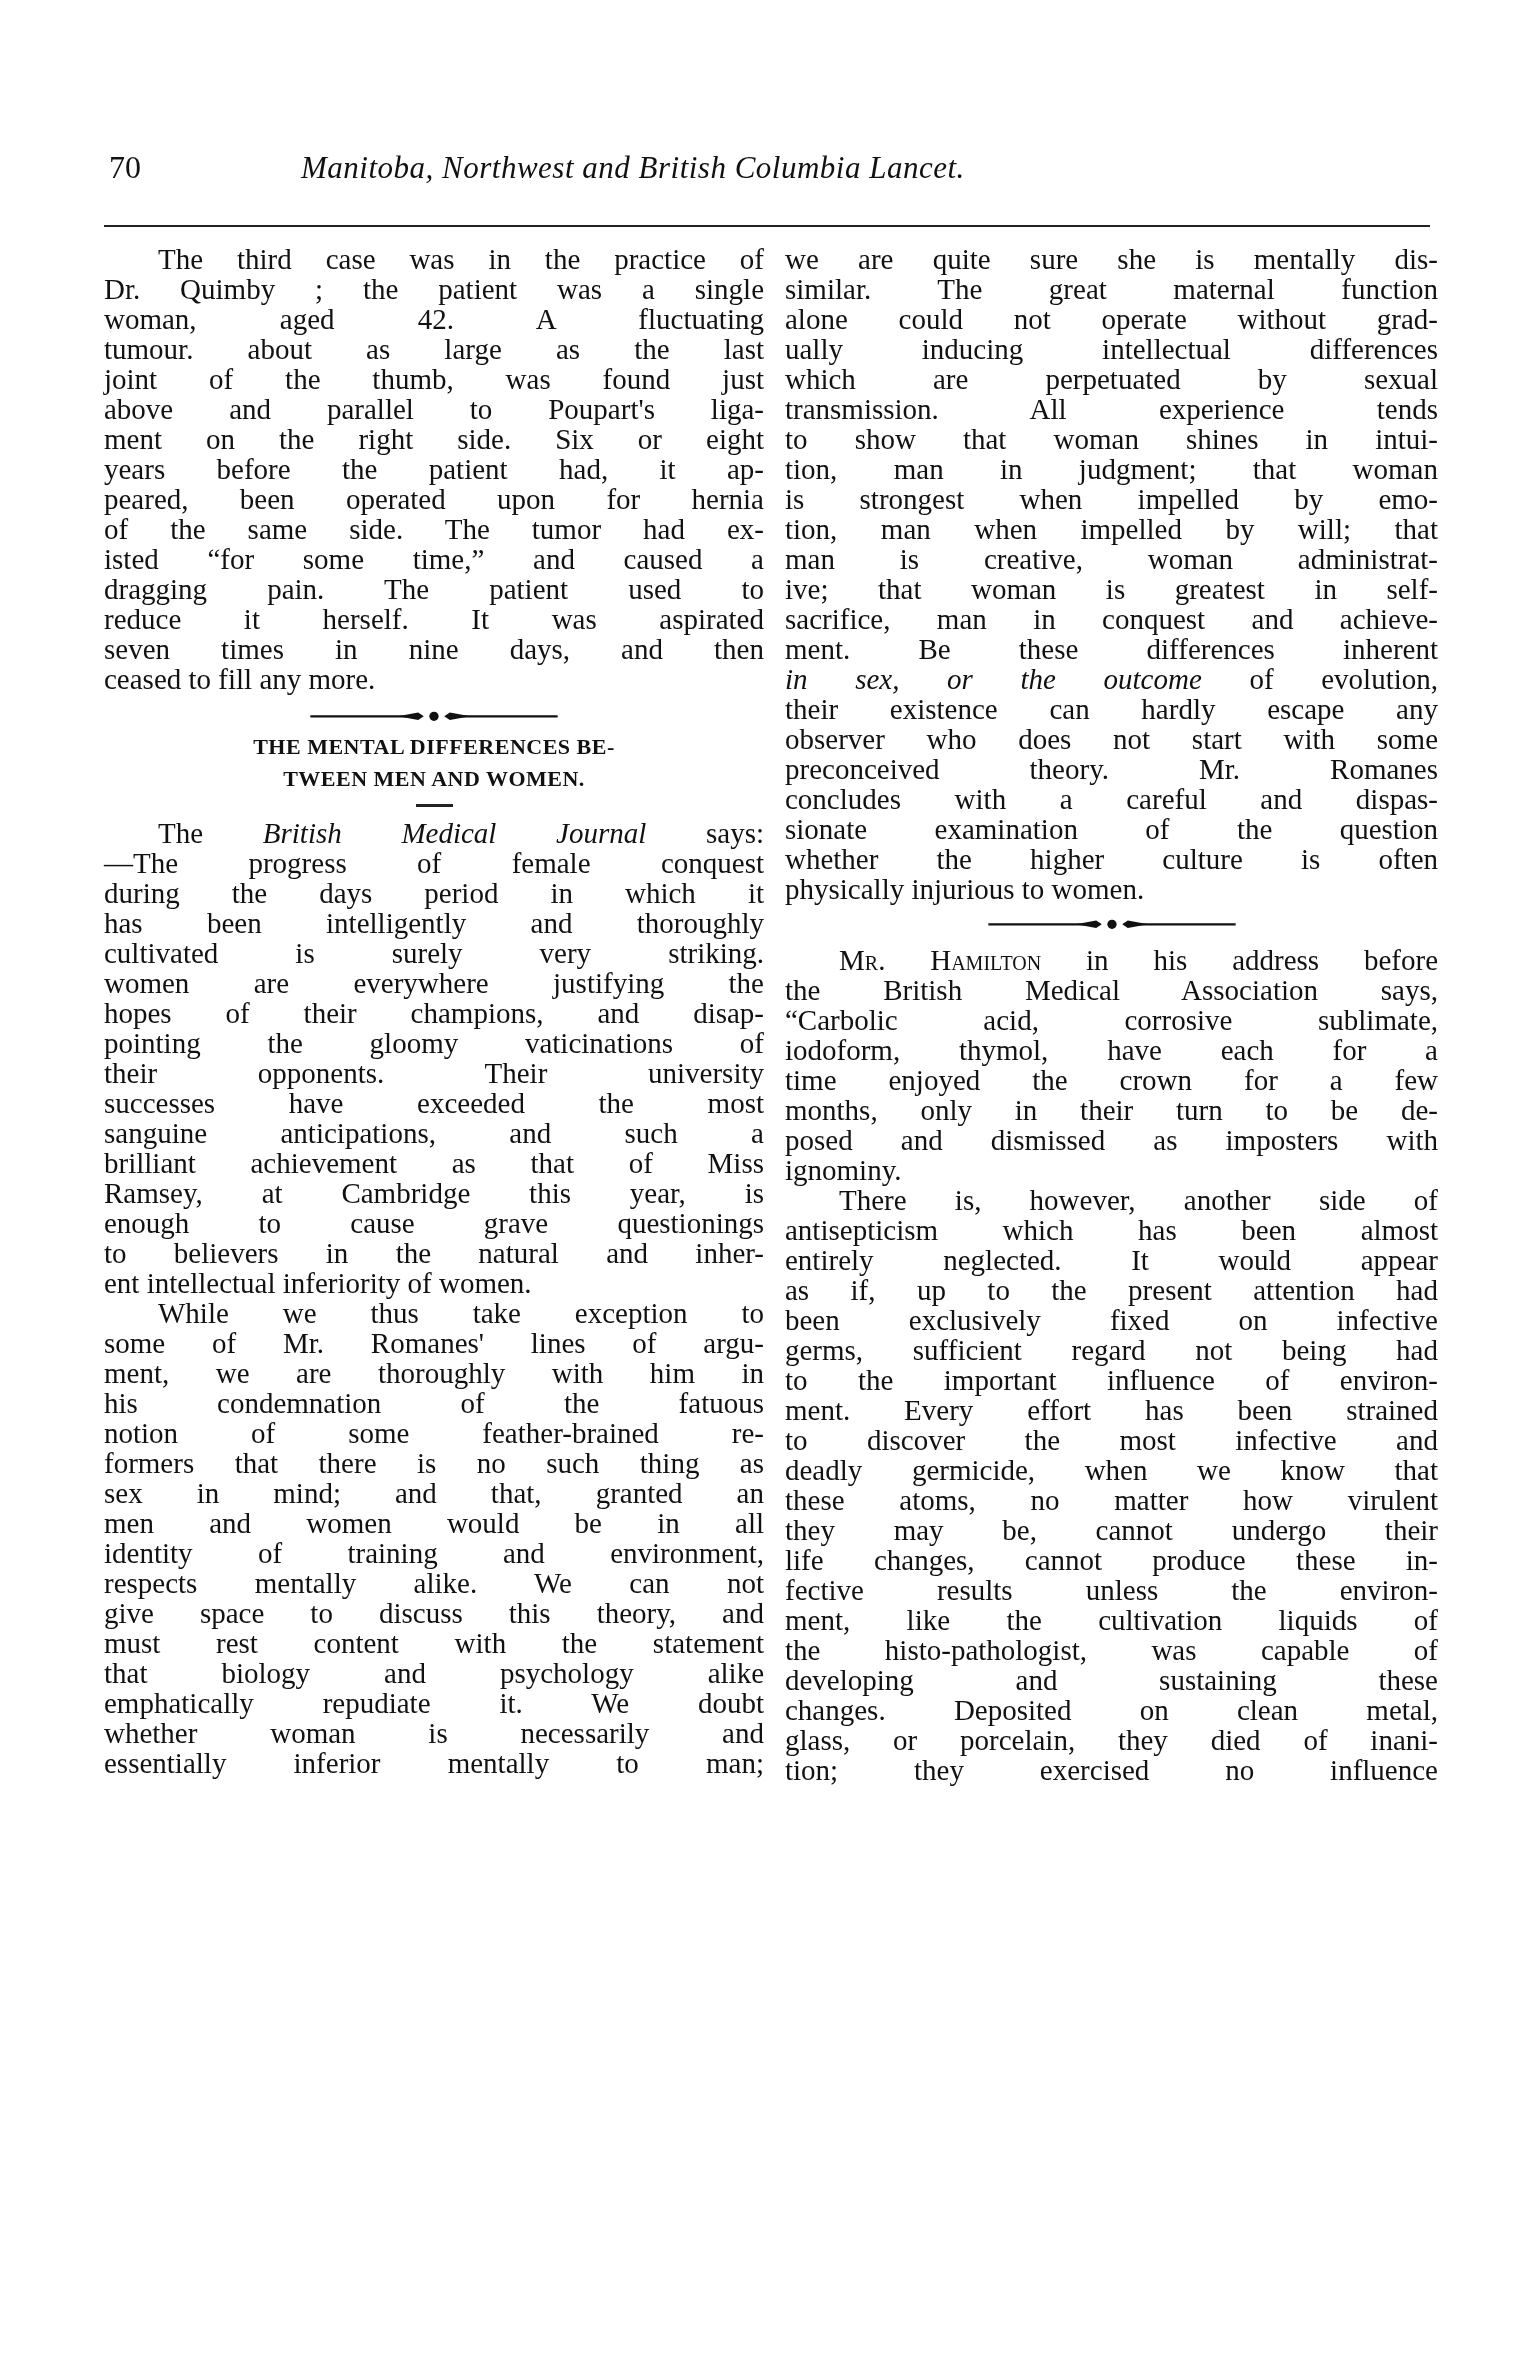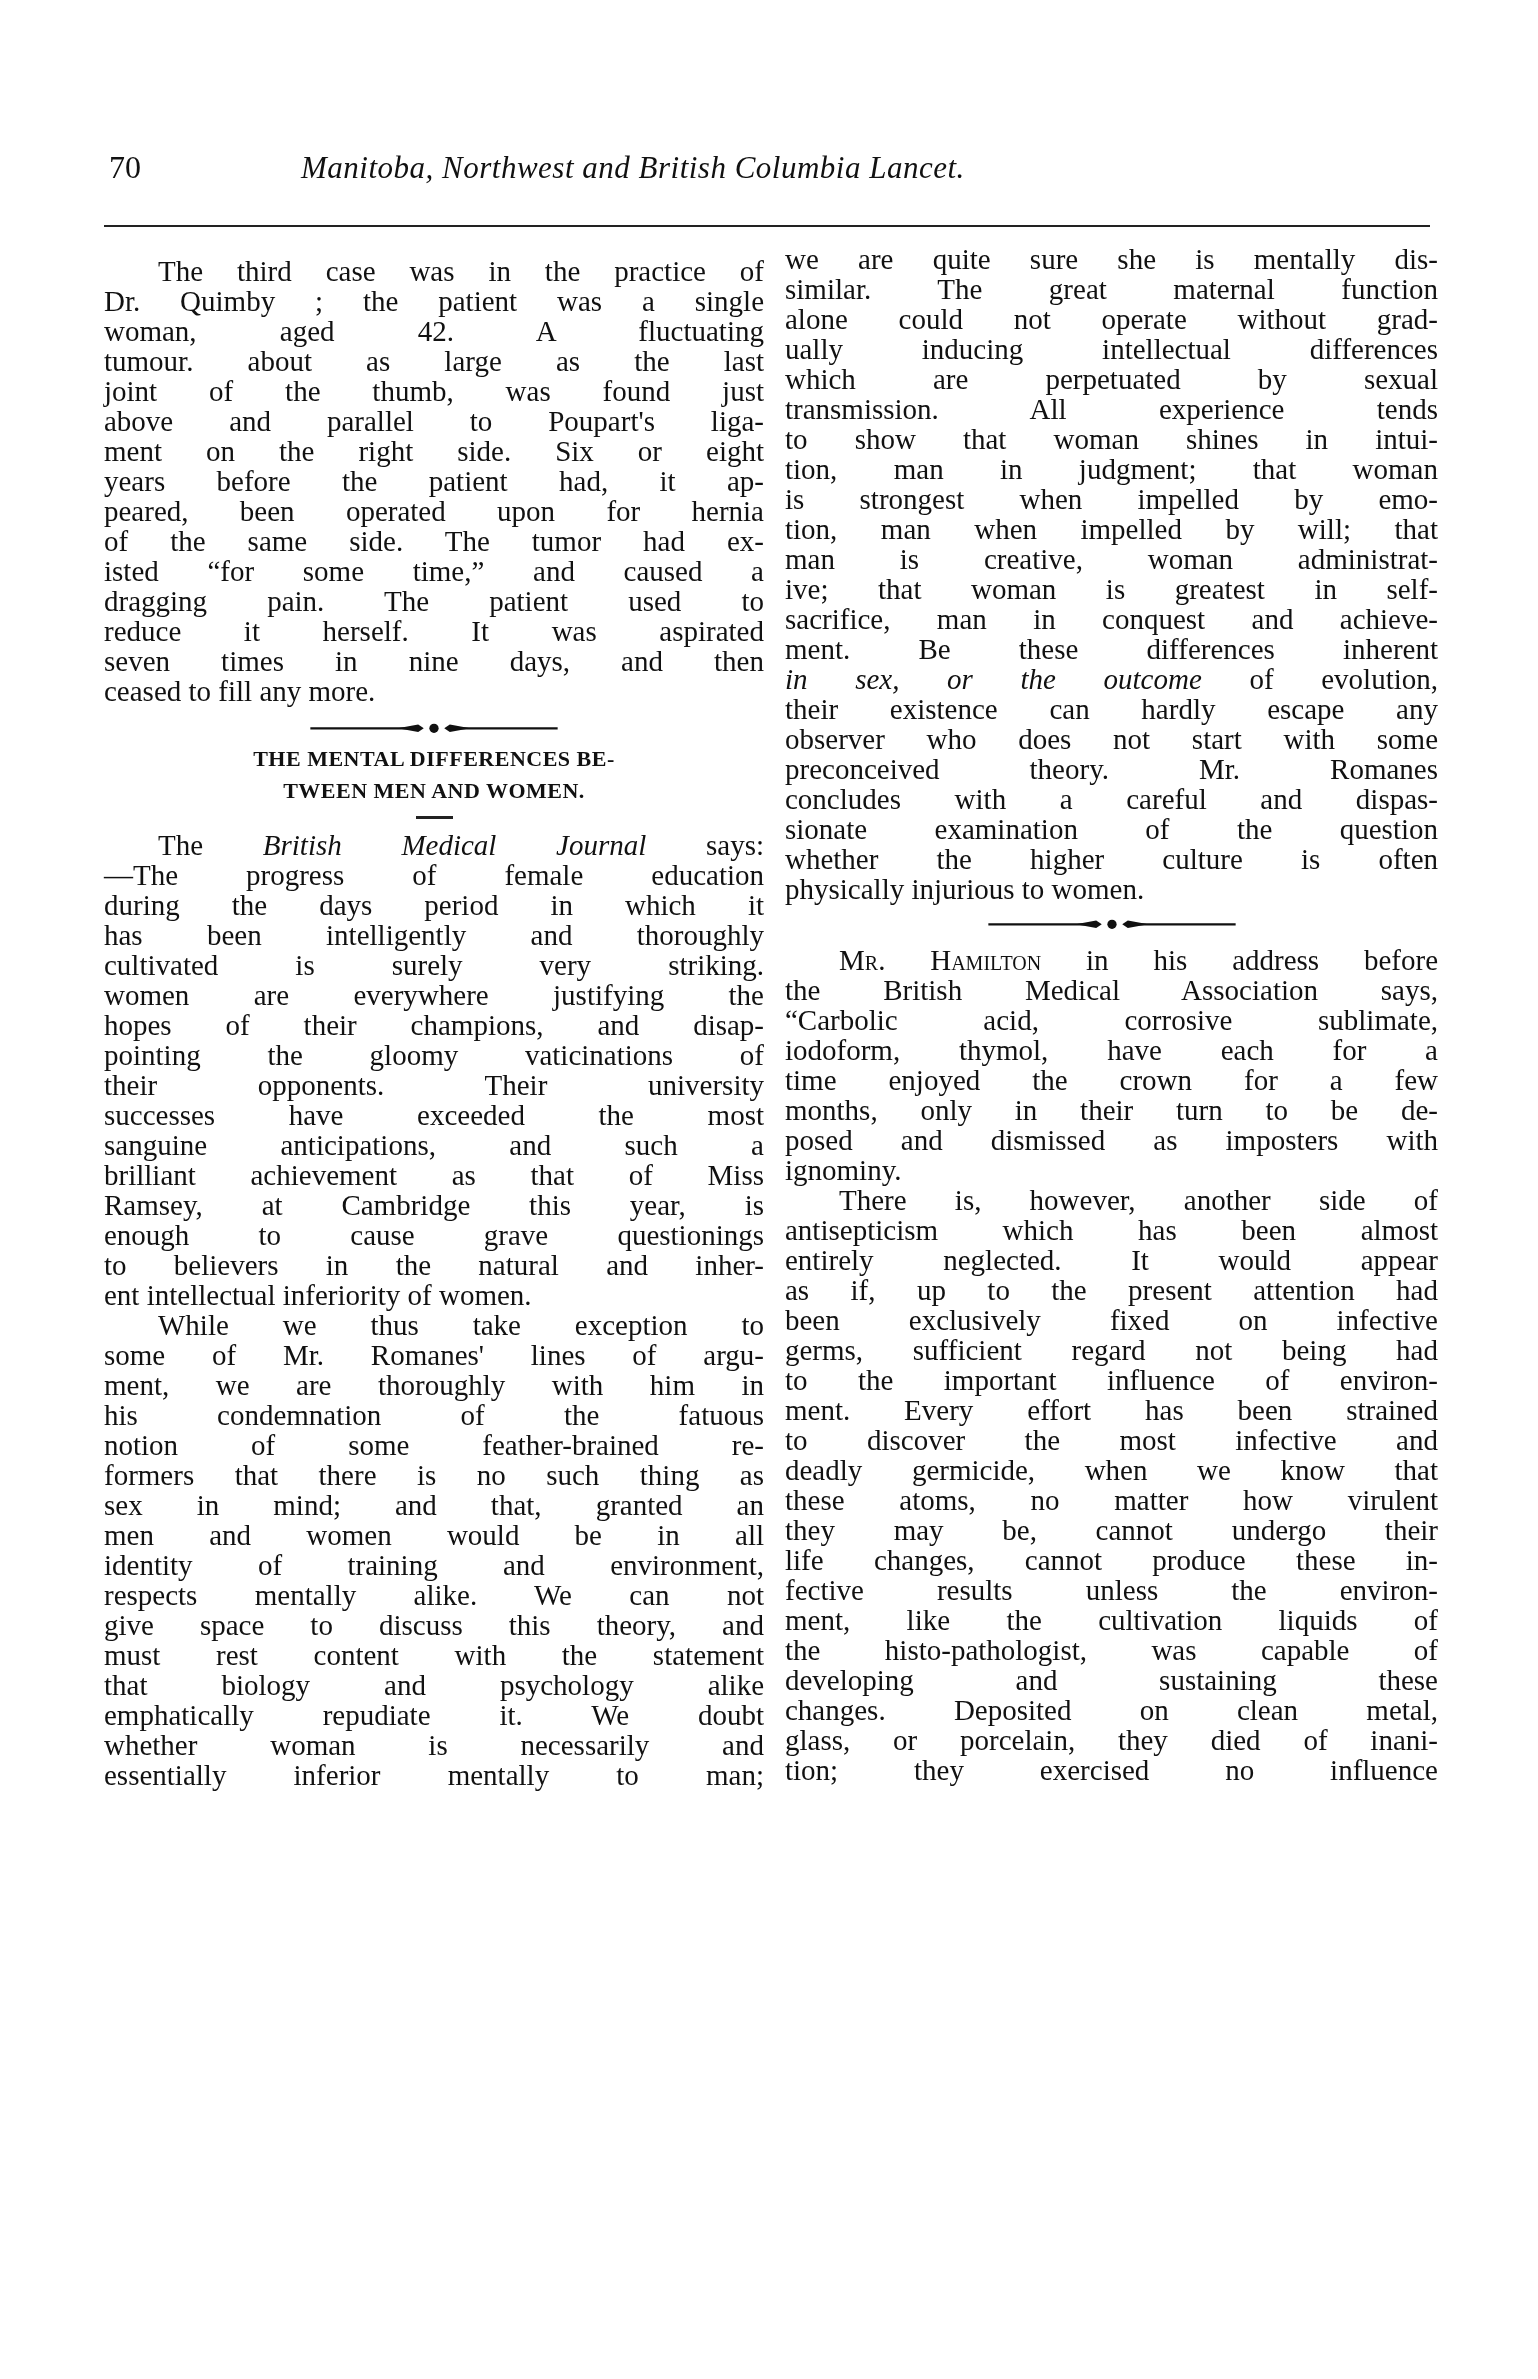--- a/index.html
+++ b/index.html
@@ -18,21 +18,21 @@
     font-style: italic; letter-spacing: 0.5px;
   }
   .head-rule {
     position: absolute; left: 104px; top: 225px; width: 1326px; height: 1.9px;
     background: #222;
   }
   .column {
     position: absolute; top: 244px; width: 660px;
     font-size: 29px; line-height: 30px; text-align: justify;
   }
-  .col-left { left: 104px; margin-top: 12px; }
+  .col-left { left: 104px; }
   .col-right { left: 785px; width: 653px; }
   .column p { margin: 0; }
   .indent { text-indent: 54px; }
   .line { display: block; white-space: nowrap; text-align-last: justify; }
   .line.last { text-align-last: left; }
   .heading {
     text-align: center; font-size: 22px; line-height: 32px; letter-spacing: 0.5px;
     margin: 0;
   }
   .heading .line { text-align-last: center; }
@@ -84,21 +84,21 @@
   <h2 class="heading">
     <span class="line">THE MENTAL DIFFERENCES BE-</span>
     <span class="line">TWEEN MEN AND WOMEN.</span>
   </h2>
   <span class="short-rule"></span>
 
   <p class="indent" style="text-align-last:justify;">
     <span>The </span><i>British Medical Journal</i><span> says:</span>
   </p>
   <p id="para1">
-      <span class="line">—The progress of female education</span>
+      <span class="line">—The progress of female conquest</span>
       <span class="line">during the days period in which it</span>
       <span class="line">has been intelligently and thoroughly</span>
       <span class="line">cultivated is surely very striking.</span>
       <span class="line">women are everywhere justifying the</span>
       <span class="line">hopes of their champions, and disap-</span>
       <span class="line">pointing the gloomy vaticinations of</span>
       <span class="line">their opponents. Their university</span>
       <span class="line">successes have exceeded the most</span>
       <span class="line">sanguine anticipations, and such a</span>
       <span class="line">brilliant achievement as that of Miss</span>

